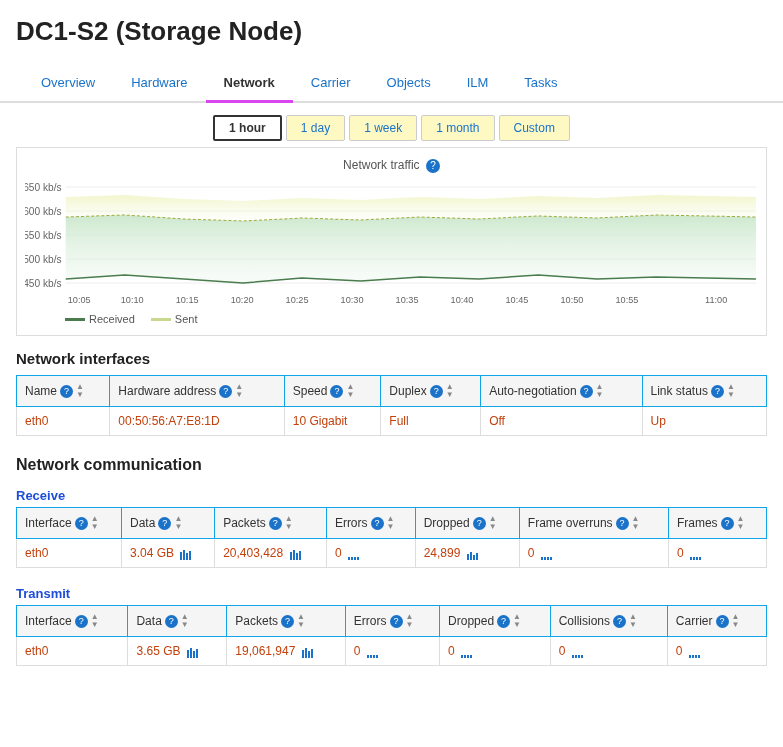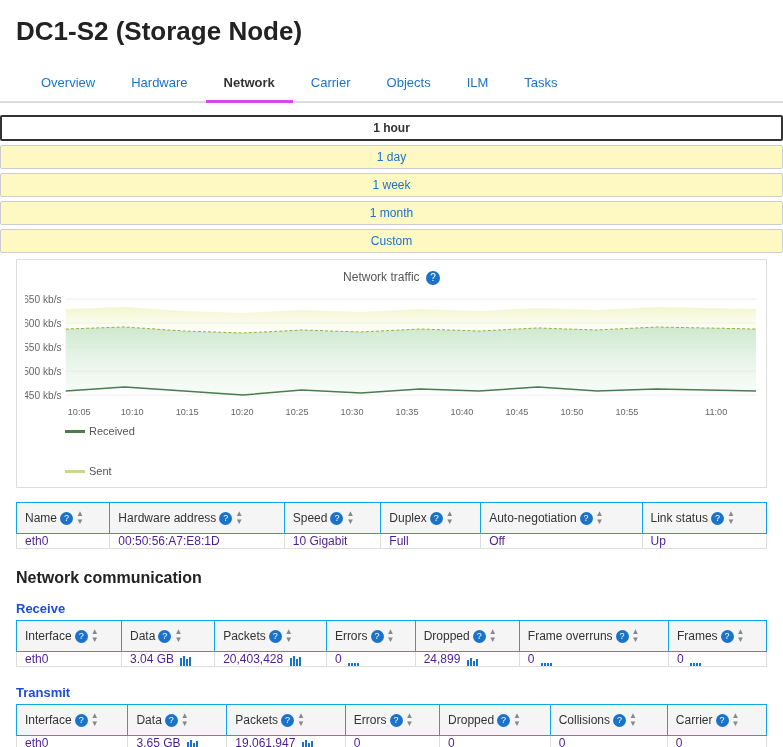--- a/index.html
+++ b/index.html
@@ -5,42 +5,42 @@
     * { box-sizing: border-box; margin: 0; padding: 0; }
     body { font-family: Arial, sans-serif; font-size: 13px; background: #fff; color: #333; width: 783px; }
 
     .page-header { padding: 16px 16px 8px; }
     .page-title { font-size: 26px; font-weight: 700; color: #222; margin-bottom: 10px; }
 
     .tabs-nav { display: flex; border-bottom: 2px solid #ddd; padding: 0 23px; }
     .tab-item { padding: 10px 18px; cursor: pointer; font-size: 13px; color: #1a73c9; text-decoration: none; border-bottom: 3px solid transparent; margin-bottom: -2px; }
     .tab-item.active { color: #333; border-bottom: 3px solid #d946ef; font-weight: bold; }
 
-    .time-nav { display: flex; justify-content: center; gap: 4px; padding: 12px 0 6px; flex-direction: column; }
+    .time-nav { display: flex; justify-content: center; gap: 4px; padding: 12px 0 6px; }
     .time-btn { padding: 4px 14px; border: 1px solid #ccc; background: #fef9c3; cursor: pointer; font-size: 12px; color: #1a73c9; border-radius: 2px; }
     .time-btn.active { background: #fff; border-color: #333; color: #333; font-weight: bold; border-width: 2px; }
 
     .chart-container { margin: 0 16px; border: 1px solid #ddd; padding: 10px 8px 8px; position: relative; }
     .chart-title { text-align: center; font-size: 12px; color: #555; margin-bottom: 6px; }
     .chart-title .info-icon { display: inline-block; width: 14px; height: 14px; background: #1a73c9; color: #fff; border-radius: 50%; font-size: 10px; text-align: center; line-height: 14px; margin-left: 3px; }
     .chart-area { position: relative; height: 130px; width: 100%; }
 
-    .chart-legend { display: flex; gap: 28px; padding: 4px 0 2px 40px; flex-direction: column; }
+    .chart-legend { display: flex; gap: 16px; padding: 4px 0 2px 40px; }
     .legend-item { display: flex; align-items: center; gap: 4px; font-size: 11px; color: #555; }
     .legend-color { width: 20px; height: 3px; }
     .legend-received { background: #4a7c4e; }
     .legend-sent { background: #c8d98f; }
 
     .section { padding: 14px 16px 6px; }
     .section-title { font-size: 15px; font-weight: bold; margin-bottom: 8px; color: #222; }
 
     table { width: 100%; border-collapse: collapse; font-size: 12px; }
     thead tr { background: #f5f5f5; }
     th { padding: 7px 8px; text-align: left; font-weight: normal; color: #333; border: 1px solid #0ea5e9; white-space: nowrap; }
-    td { padding: 0 8px; border: 1px solid #ddd; color: #4c1d95; }
+    td { padding: 7px 8px; border: 1px solid #ddd; color: #c2410c; }
     .th-inner { display: flex; align-items: center; gap: 3px; }
     .sort-arrows { display: flex; flex-direction: column; font-size: 8px; color: #888; line-height: 1; }
     .info-dot { display: inline-flex; align-items: center; justify-content: center; width: 13px; height: 13px; background: #1a73c9; color: #fff; border-radius: 50%; font-size: 9px; }
 
     .subsection-title { font-size: 13px; font-weight: bold; padding: 10px 16px 4px; color: #1d4ed8; }
 
     .bar-icon { display: inline-block; width: 14px; height: 12px; margin-left: 2px; vertical-align: middle; }
 
     .network-comm-title { font-size: 16px; font-weight: bold; padding: 14px 16px 4px; color: #222; }
   </style>
@@ -138,20 +138,21 @@
       <span>Received</span>
     </div>
     <div class="legend-item">
       <div class="legend-color legend-sent"></div>
       <span>Sent</span>
     </div>
   </div>
 </div>
 
 <div class="section">
+  <div class="section-title">Network interfaces</div>
   <table>
     <thead>
       <tr>
         <th>
           <div class="th-inner">
             <span>Name</span>
             <span class="info-dot">?</span>
             <div class="sort-arrows">
                 <span>▲</span>
                 <span>▼</span>

